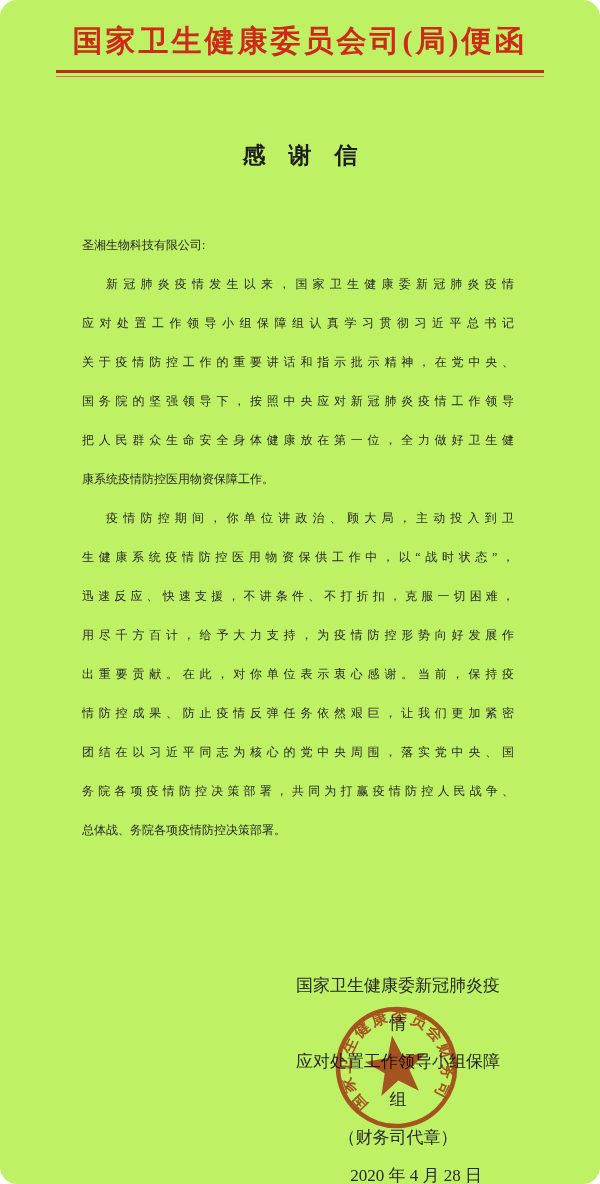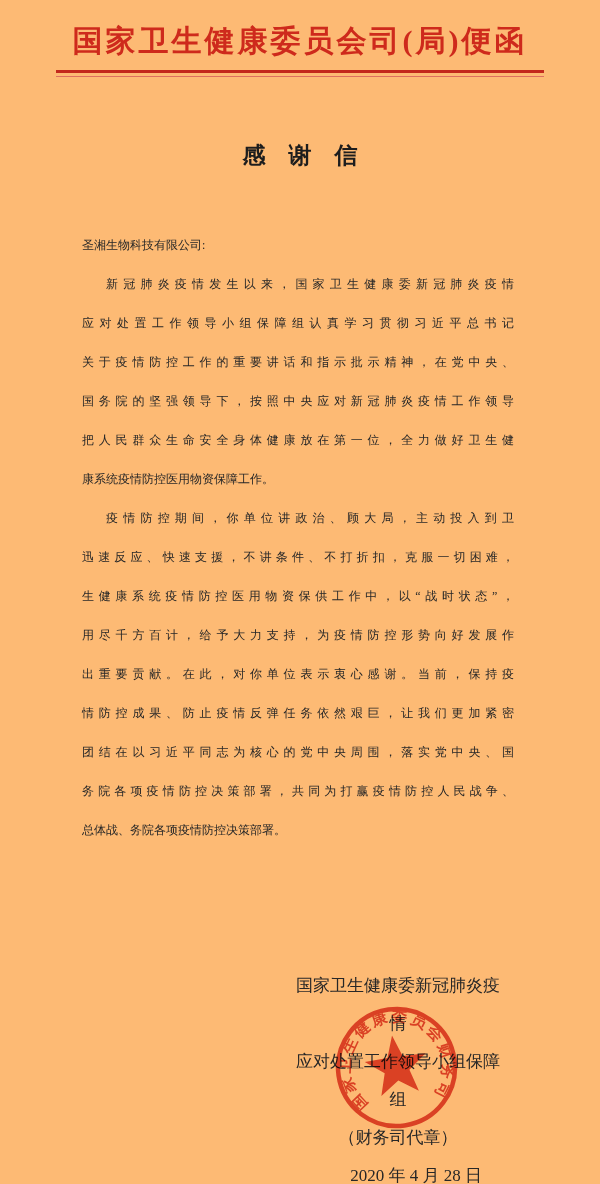--- a/index.html
+++ b/index.html
@@ -1,24 +1,25 @@
 <!DOCTYPE html>
 <html><head>
 <meta charset="utf-8">
 <style>
   html, body { margin: 0; padding: 0; background: #ffffff; }
   .page {
     position: relative;
     width: 600px;
     height: 1184px;
     margin: 0;
-    background: #fdba74;
+    background: #bef264;
     overflow: hidden;
     font-family: "Liberation Serif", "DejaVu Serif", serif;
     color: #272727;
+    border-radius: 17px;
   }
   
   .letterhead {
     margin-top: 23px;
     text-align: center;
     font-size: 30px;
     font-weight: bold;
     letter-spacing: 3px;
     color: #ce2a1c;
     line-height: 36px;
@@ -96,22 +97,22 @@
       <div class="bline start">新冠肺炎疫情发生以来，国家卫生健康委新冠肺炎疫情</div>
       <div class="bline">应对处置工作领导小组保障组认真学习贯彻习近平总书记</div>
       <div class="bline">关于疫情防控工作的重要讲话和指示批示精神，在党中央、</div>
       <div class="bline">国务院的坚强领导下，按照中央应对新冠肺炎疫情工作领导</div>
       <div class="bline">把人民群众生命安全身体健康放在第一位，全力做好卫生健</div>
       <div class="bline end">康系统疫情防控医用物资保障工作。</div>
     </div>
 
     <div>
       <div class="bline start">疫情防控期间，你单位讲政治、顾大局，主动投入到卫</div>
+      <div class="bline">生健康系统疫情防控医用物资保供工作中，以“战时状态”，</div>
       <div class="bline">迅速反应、快速支援，不讲条件、不打折扣，克服一切困难，</div>
-      <div class="bline">生健康系统疫情防控医用物资保供工作中，以“战时状态”，</div>
       <div class="bline">用尽千方百计，给予大力支持，为疫情防控形势向好发展作</div>
       <div class="bline">出重要贡献。在此，对你单位表示衷心感谢。当前，保持疫</div>
       <div class="bline">情防控成果、防止疫情反弹任务依然艰巨，让我们更加紧密</div>
       <div class="bline">团结在以习近平同志为核心的党中央周围，落实党中央、国</div>
       <div class="bline">务院各项疫情防控决策部署，共同为打赢疫情防控人民战争、</div>
       <div class="bline end">总体战、务院各项疫情防控决策部署。</div>
     </div>
   </div>
 
   <div class="closing">

